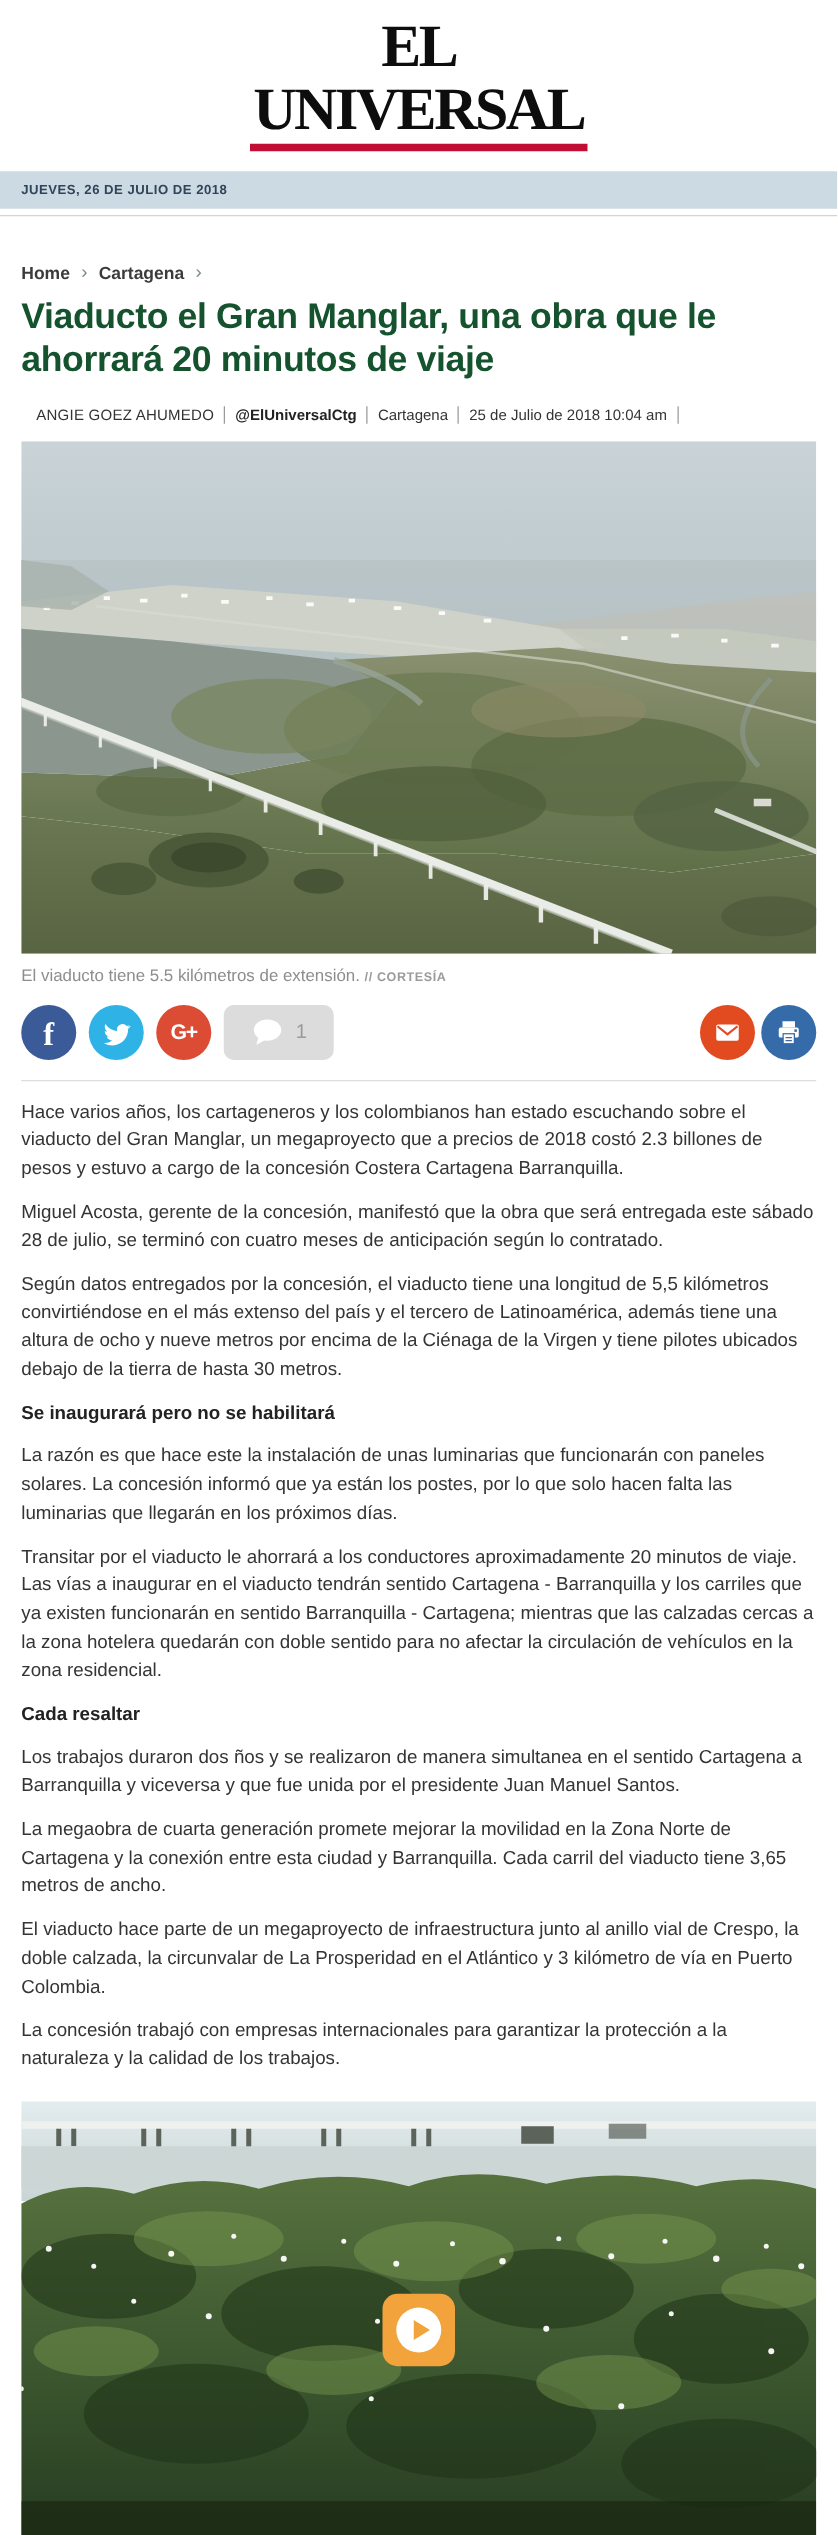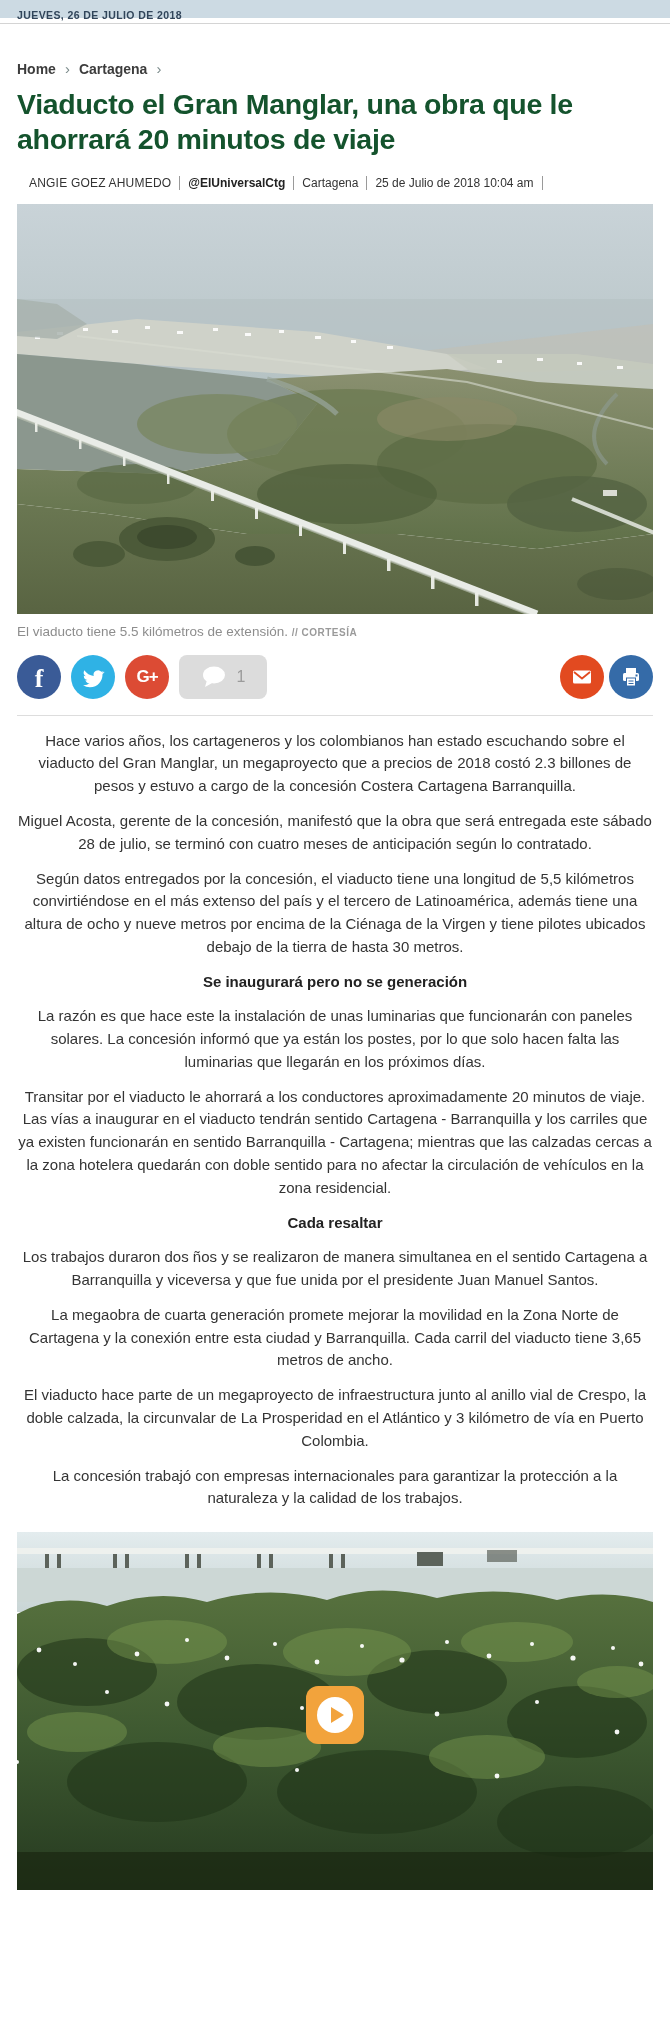--- a/index.html
+++ b/index.html
@@ -6,21 +6,21 @@
   body{width:670px;font-family:"Liberation Sans",sans-serif;color:#333;}
   .page{width:670px;overflow:hidden;background:#fff;}
 
   
   .masthead{text-align:center;padding-top:14px;padding-bottom:16px;}
   .masthead a{display:inline-block;text-decoration:none;color:#0d0d0d;cursor:pointer;}
   .m-line1{font-family:"Liberation Serif",serif;font-weight:bold;font-size:48px;line-height:1;letter-spacing:-2px;color:#0d0d0d;}
   .m-line2{display:inline-block;font-family:"Liberation Serif",serif;font-weight:bold;font-size:48px;line-height:1;letter-spacing:-2px;color:#0d0d0d;border-bottom:6px solid #c10e34;padding:0 3px 3px 3px;margin-top:2px;}
 
   
-  .datebar{background:#ccdae3;height:18px;line-height:30px;padding:0 17px;font-size:10.5px;font-weight:bold;letter-spacing:.4px;color:#31455a;}
+  .datebar{background:#ccdae3;height:30px;line-height:30px;padding:0 17px;font-size:10.5px;font-weight:bold;letter-spacing:.4px;color:#31455a;}
   .datebar-rule{border-top:1px solid #d4d4d4;margin-top:5px;}
 
   
   .breadcrumb{padding:0 17px;margin-top:36px;font-size:14px;font-weight:bold;color:#3c3c3c;display:flex;align-items:center;gap:9px;text-align:right;}
   .breadcrumb .crumb{cursor:pointer;}
   .breadcrumb .sep{color:#7a8a8a;font-weight:normal;font-size:15px;}
 
   
   .title{padding:0 17px;margin-top:10px;font-size:28.5px;line-height:1.22;font-weight:bold;color:#14532d;letter-spacing:-.3px;}
   .byline{padding:0 29px;margin-top:9px;display:flex;align-items:center;flex-wrap:wrap;font-size:12px;color:#333;}
@@ -42,36 +42,42 @@
   .sbtn.mail{background:#e24a20;margin-right:5px;}
   .sbtn.print{background:#356ba8;margin-right:0;}
   .fb-glyph{color:#fff;font-weight:bold;font-size:26px;font-family:"Liberation Serif",serif;margin-top:4px;}
   .gp-glyph{color:#fff;font-weight:bold;font-size:17px;letter-spacing:-1px;}
   .comment-pill{height:44px;width:88px;background:#dcdcdc;border-radius:8px;display:flex;align-items:center;justify-content:center;gap:10px;cursor:pointer;}
   .comment-count{color:#9b9b9b;font-size:16px;}
   .share .spacer{flex:1;}
   .share-rule{margin:16px 17px 0;border-top:1px solid #ddd;}
 
   
-  .body-text{margin:14px 17px 0;text-align:center;}
+  .body-text{margin:14px 17px 0;}
   .body-para{font-size:15px;line-height:1.52;color:#343434;margin:0 0 12px 0;}
   .body-heading{font-size:15px;line-height:1.5;color:#222;font-weight:bold;margin:4px 0 12px 0;}
 
   
   .video-wrap{position:relative;margin:22px 17px 0;width:636px;height:358px;cursor:pointer;}
   .video-wrap svg{display:block;}
   .play-btn{position:absolute;left:50%;top:183px;transform:translate(-50%,-50%);width:58px;height:58px;background:#f2a33c;border-radius:12px;display:flex;align-items:center;justify-content:center;cursor:pointer;}
   .play-inner{width:36px;height:36px;background:#fff;border-radius:50%;display:flex;align-items:center;justify-content:center;}
   .play-tri{width:0;height:0;border-left:13px solid #f2a33c;border-top:8px solid transparent;border-bottom:8px solid transparent;margin-left:4px;}
 </style>
 </head>
 <body>
 
 <div class="page">
 
+  <div class="masthead">
+    <a>
+      <div class="m-line1">EL</div>
+      <div class="m-line2">UNIVERSAL</div>
+    </a>
+  </div>
 
   <div class="datebar">
     <span>JUEVES, 26 DE JULIO DE 2018</span>
   </div>
   <div class="datebar-rule"></div>
 
   <div class="breadcrumb">
     <span class="crumb">Home</span>
     <span class="sep">›</span>
     <span class="crumb">Cartagena</span>
@@ -222,21 +228,21 @@
         <line x1="9.5" y1="18.5" x2="14.5" y2="18.5" stroke="#356ba8" stroke-width="1"></line>
       </svg>
     </div>
   </div>
   <div class="share-rule"></div>
 
   <div class="body-text">
       <p class="body-para">Hace varios años, los cartageneros y los colombianos han estado escuchando sobre el viaducto del Gran Manglar, un megaproyecto que a precios de 2018 costó 2.3 billones de pesos y estuvo a cargo de la concesión Costera Cartagena Barranquilla.</p>
       <p class="body-para">Miguel Acosta, gerente de la concesión, manifestó que la obra que será entregada este sábado 28 de julio, se terminó con cuatro meses de anticipación según lo contratado.</p>
       <p class="body-para">Según datos entregados por la concesión, el viaducto tiene una longitud de 5,5 kilómetros convirtiéndose en el más extenso del país y el tercero de Latinoamérica, además tiene una altura de ocho y nueve metros por encima de la Ciénaga de la Virgen y tiene pilotes ubicados debajo de la tierra de hasta 30 metros.</p>
-      <h3 class="body-heading">Se inaugurará pero no se generación</h3>
+      <h3 class="body-heading">Se inaugurará pero no se habilitará</h3>
       <p class="body-para">La razón es que hace este la instalación de unas luminarias que funcionarán con paneles solares. La concesión informó que ya están los postes, por lo que solo hacen falta las luminarias que llegarán en los próximos días.</p>
       <p class="body-para">Transitar por el viaducto le ahorrará a los conductores aproximadamente 20 minutos de viaje. Las vías a inaugurar en el viaducto tendrán sentido Cartagena - Barranquilla y los carriles que ya existen funcionarán en sentido Barranquilla - Cartagena; mientras que las calzadas cercas a la zona hotelera quedarán con doble sentido para no afectar la circulación de vehículos en la zona residencial.</p>
       <h3 class="body-heading">Cada resaltar</h3>
       <p class="body-para">Los trabajos duraron dos ños y se realizaron de manera simultanea en el sentido Cartagena a Barranquilla y viceversa y que fue unida por el presidente Juan Manuel Santos.</p>
       <p class="body-para">La megaobra de cuarta generación promete mejorar la movilidad en la Zona Norte de Cartagena y la conexión entre esta ciudad y Barranquilla. Cada carril del viaducto tiene 3,65 metros de ancho.</p>
       <p class="body-para">El viaducto hace parte de un megaproyecto de infraestructura junto al anillo vial de Crespo, la doble calzada, la circunvalar de La Prosperidad en el Atlántico y 3 kilómetro de vía en Puerto Colombia.</p>
       <p class="body-para">La concesión trabajó con empresas internacionales para garantizar la protección a la naturaleza y la calidad de los trabajos.</p>
     </div>
 
   <div class="video-wrap">

